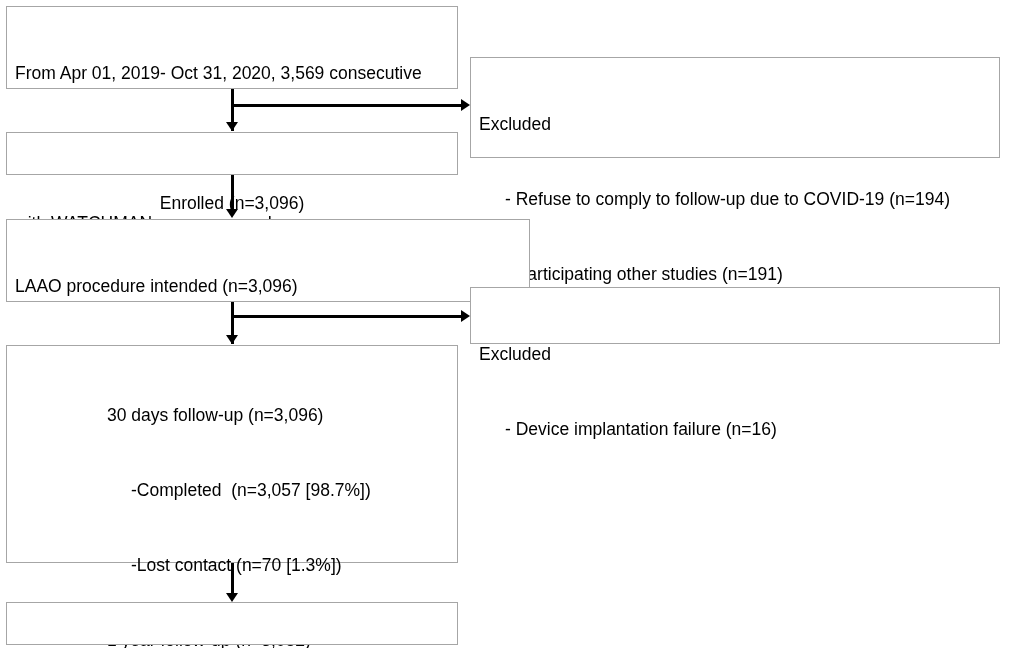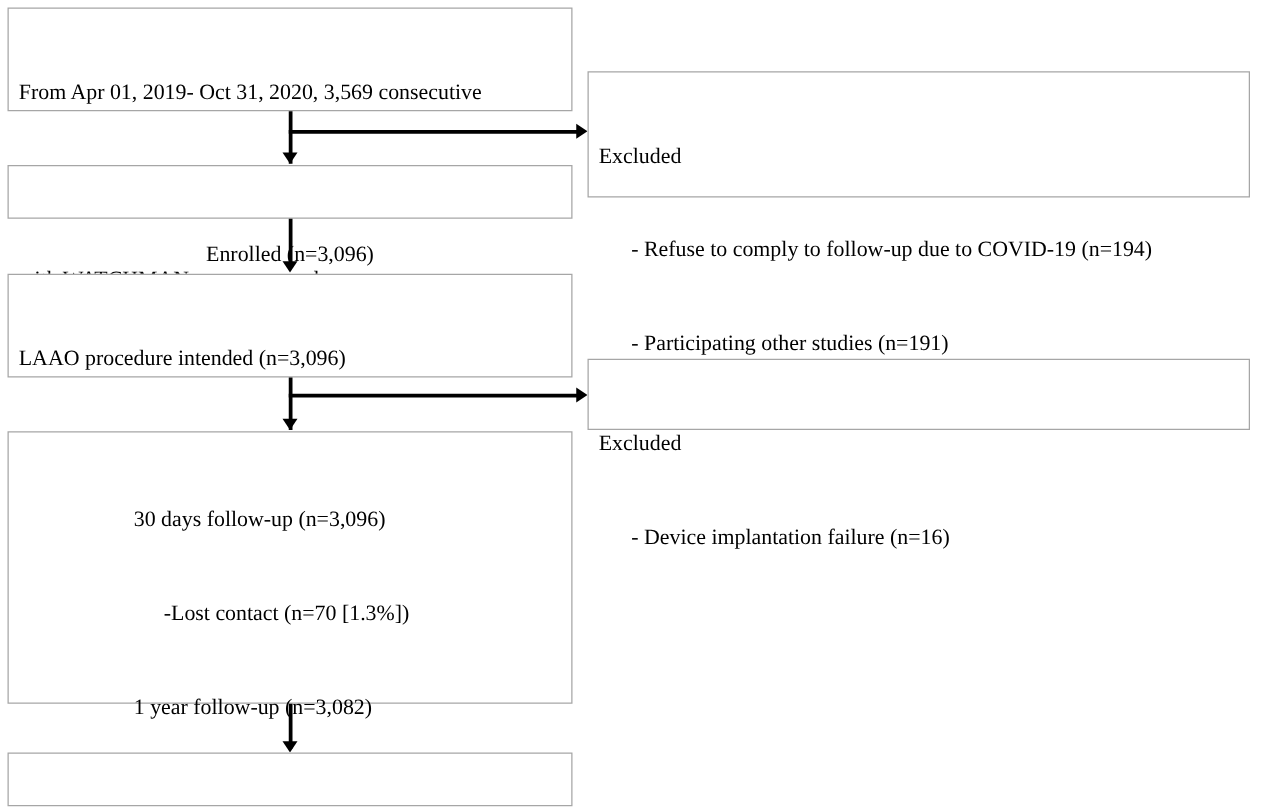--- a/index.html
+++ b/index.html
@@ -21,21 +21,20 @@
   .box {
     position: absolute;
     box-sizing: border-box;
     border: 1px solid #a6a6a6;
     background: #ffffff;
     padding: 4px 8px;
     font-size: 17.5px;
     line-height: 25px;
     color: #000000;
     white-space: pre;
-    font-family: Liberation Serif, serif;
   }
   .box.center {
     text-align: center;
   }
   .box.left {
     text-align: left;
   }
   .box .line {
     display: block;
   }
@@ -92,38 +91,39 @@
     <span class="line indent1">- Participating other studies (n=191)</span>
   </div>
 
   <div class="box center" style="left:6px; top:132px; width:452px; height:43px; padding-top:8px;">
     <span class="line">Enrolled (n=3,096)</span>
   </div>
 
   <div class="vline" style="left:231px; top:175px; height:36px;"></div>
   <div class="arrow-down" style="left:226px; top:209px;"></div>
 
-  <div class="box left" style="left:6px; top:219px; width:452px; height:83px;">
+  <div class="box left" style="left:6px; top:219px; width:524px; height:83px;">
     <span class="line">LAAO procedure intended (n=3,096)</span>
     <span class="line indent2">- WATCHMAN implanted (n=3,082 [99.5%])</span>
     <span class="line indent2">- Device implantation failure (n=14 [0.5%])</span>
   </div>
 
   <div class="vline" style="left:231px; top:302px; height:42px;"></div>
   <div class="arrow-down" style="left:226px; top:335px;"></div>
   <div class="hline" style="left:231px; top:315px; width:232px;"></div>
   <div class="arrow-right" style="left:461px; top:310px;"></div>
 
   <div class="box left" style="left:470px; top:287px; width:530px; height:57px;">
     <span class="line">Excluded</span>
     <span class="line indent1">- Device implantation failure (n=16)</span>
   </div>
 
   <div class="box left" style="left:6px; top:345px; width:452px; height:218px; padding-left:100px; padding-top:7px;">
     <span class="line">30 days follow-up (n=3,096)</span>
+    <span class="line indent2">-Completed  (n=3,057 [98.7%])</span>
     <span class="line indent2">-Lost contact (n=70 [1.3%])</span>
     <span class="line">1 year follow-up (n=3,082)</span>
     
     
     
     
     
   </div>
 
   <div class="vline" style="left:231px; top:563px; height:36px;"></div>

